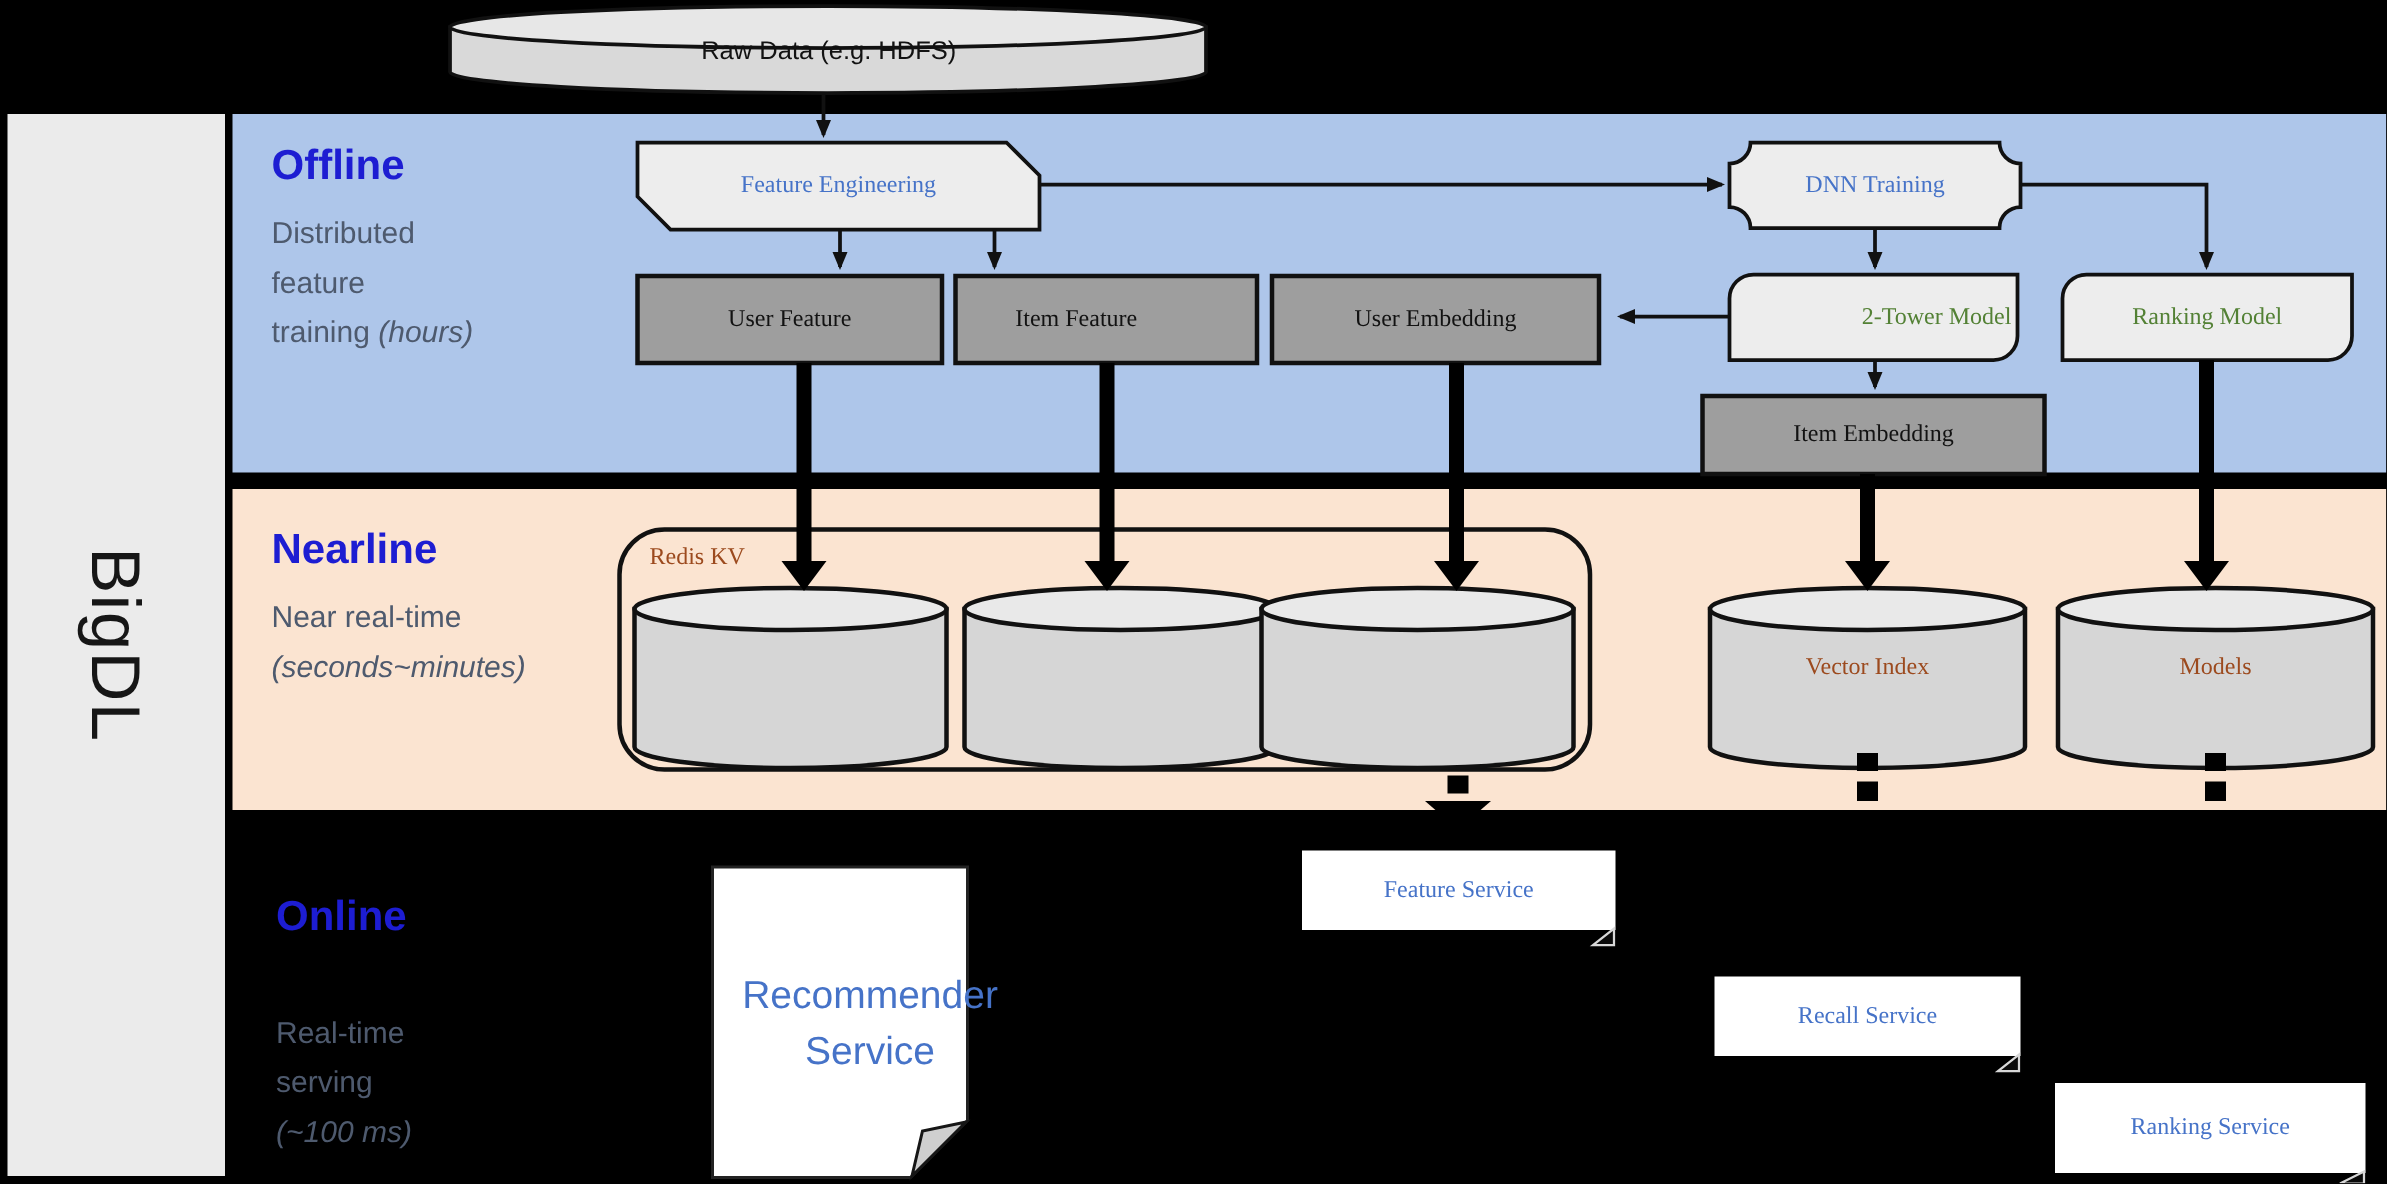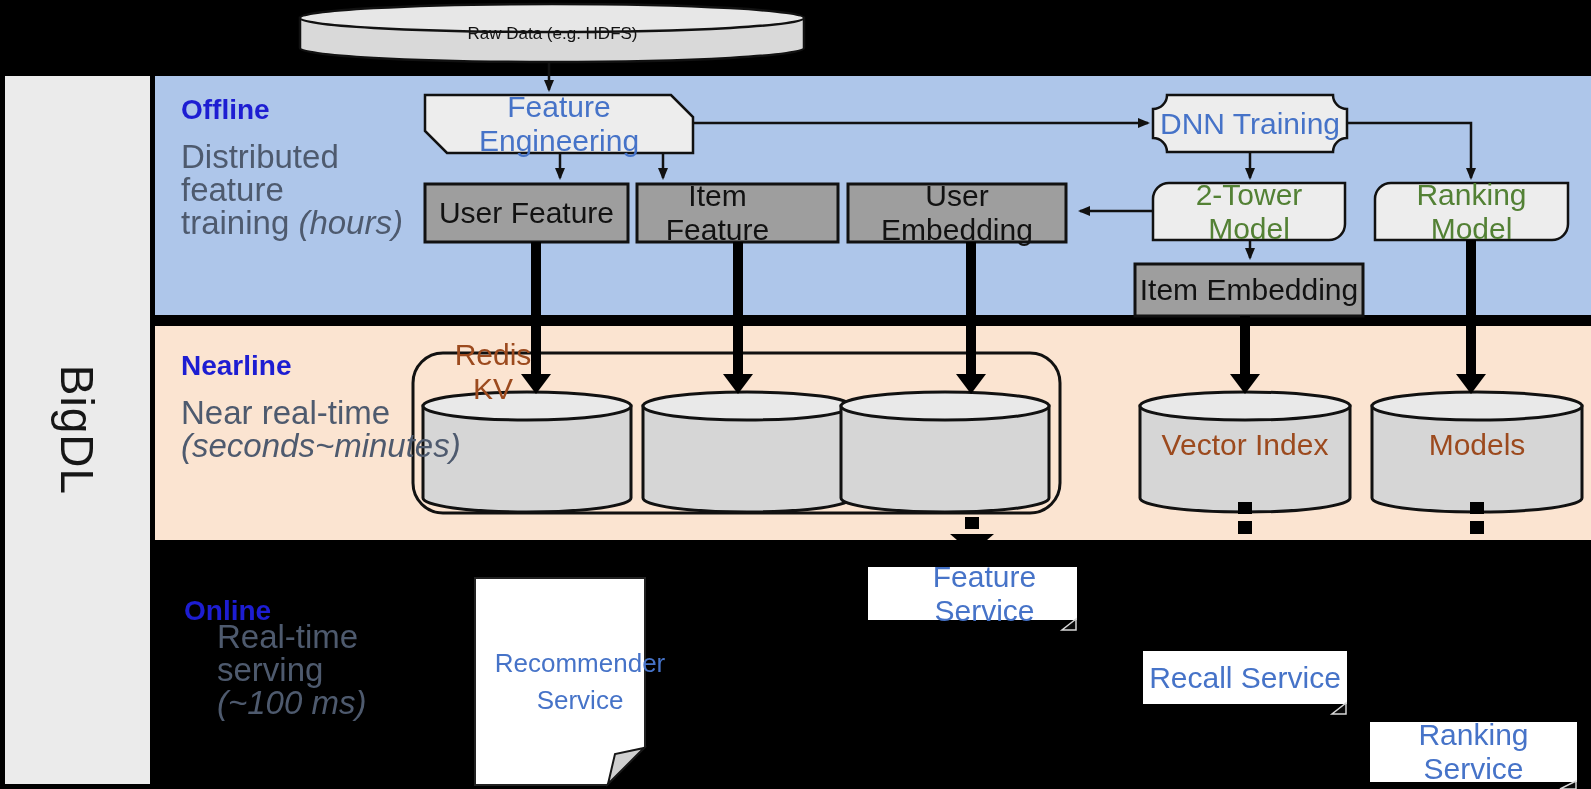--- a/index.html
+++ b/index.html
@@ -10,23 +10,23 @@
   .band.nearline{left:155px;top:326px;width:1436px;height:214px;background:var(--nearline-band,#fbe4d1);}
   .sidebar{position:absolute;left:5px;top:76px;width:145px;height:708px;background:#ebebeb;
            display:flex;align-items:center;justify-content:center;}
   .bigdl{transform:rotate(90deg);font-size:46px;color:#161616;letter-spacing:1px;white-space:nowrap;}
   svg.gfx{position:absolute;left:0;top:0;}
   .lbl{position:absolute;display:flex;align-items:center;justify-content:center;text-align:center;}
   .t-blue{color:var(--node-text-blue,#4673c8);}
   .t-green{color:var(--model-text-green,#538135);}
   .t-brown{color:var(--store-text-brown,#9c4a1e);}
   .t-black{color:#121212;}
-  .fs24{font-size:30px;} .fs25{font-size:17px;text-align:center;} .fs26{font-size:26px;}
+  .fs24{font-size:16px;font-family:Liberation Serif, serif;} .fs25{font-size:17px;text-align:center;} .fs26{font-size:26px;}
   .section-title{position:absolute;font-size:28px;font-weight:600;color:var(--section-title-blue,#1d1dd2);}
-  .section-desc{position:absolute;font-size:33px;line-height:33px;color:var(--description-slate,#4e5a6e);}
+  .section-desc{position:absolute;font-size:20px;line-height:33px;color:var(--description-slate,#4e5a6e);}
   .section-desc i{font-style:italic;}
   .doc-text{flex-direction:column;line-height:37px;margin-left:20px;}
 </style>
 </head>
 <body>
 
 <div class="canvas">
 
   <div class="band offline"></div>
   <div class="band nearline"></div>
@@ -152,40 +152,40 @@
     <div><span>training </span><i>(hours)</i></div>
   </div>
 
   <div class="section-title" style="left:181px;top:350px;">Nearline</div>
   <div class="section-desc" style="left:181px;top:396px;">
     <div>Near real-time</div>
     <div><i>(seconds~minutes)</i></div>
   </div>
 
   <div class="section-title" style="left:184px;top:595px;">Online</div>
-  <div class="section-desc" style="left:184px;top:620px;margin-left:33px;">
+  <div class="section-desc" style="left:184px;top:673px;">
     <div>Real-time</div>
     <div>serving</div>
     <div><i>(~100 ms)</i></div>
   </div>
 
   <div class="lbl fs25 t-black" style="left:300px;top:6px;width:505px;height:56px;">Raw Data (e.g. HDFS)</div>
   <div class="lbl fs24 t-blue" style="left:425px;top:95px;width:268px;height:58px;">Feature Engineering</div>
   <div class="lbl fs24 t-blue" style="left:1153px;top:95px;width:194px;height:57px;">DNN Training</div>
   <div class="lbl fs24 t-black" style="left:425px;top:184px;width:203px;height:58px;">User Feature</div>
   <div class="lbl fs24 t-black" style="left:637px;top:184px;width:161px;height:58px;">Item Feature</div>
   <div class="lbl fs24 t-black" style="left:848px;top:184px;width:218px;height:58px;">User Embedding</div>
-  <div class="lbl fs24 t-green" style="left:1153px;top:183px;width:192px;height:57px;">2-Tower Model</div>
+  <div class="lbl fs24 t-green" style="left:1153px;top:183px;width:192px;height:57px;padding-left:42px;">2-Tower Model</div>
   <div class="lbl fs24 t-black" style="left:1135px;top:264px;width:228px;height:52px;">Item Embedding</div>
   <div class="lbl fs24 t-green" style="left:1375px;top:183px;width:193px;height:57px;">Ranking Model</div>
   <div class="lbl fs24 t-brown" style="left:433px;top:358px;width:120px;height:28px;justify-content:flex-start;">Redis KV</div>
   <div class="lbl fs24 t-brown" style="left:1140px;top:392px;width:210px;height:105px;">Vector Index</div>
   <div class="lbl fs24 t-brown" style="left:1372px;top:392px;width:210px;height:105px;">Models</div>
 
   <div class="lbl fs26 t-blue doc-text" style="left:475px;top:578px;width:170px;height:207px;">
     <span>Recommender</span>
     <span>Service</span>
   </div>
-  <div class="lbl fs24 t-blue" style="left:868px;top:567px;width:209px;height:53px;padding-left:12px;">Feature Service</div>
+  <div class="lbl fs24 t-blue" style="left:868px;top:567px;width:209px;height:53px;">Feature Service</div>
   <div class="lbl fs24 t-blue" style="left:1143px;top:651px;width:204px;height:53px;">Recall Service</div>
   <div class="lbl fs24 t-blue" style="left:1370px;top:722px;width:207px;height:60px;">Ranking Service</div>
 
 </div>
 
 </body></html>

